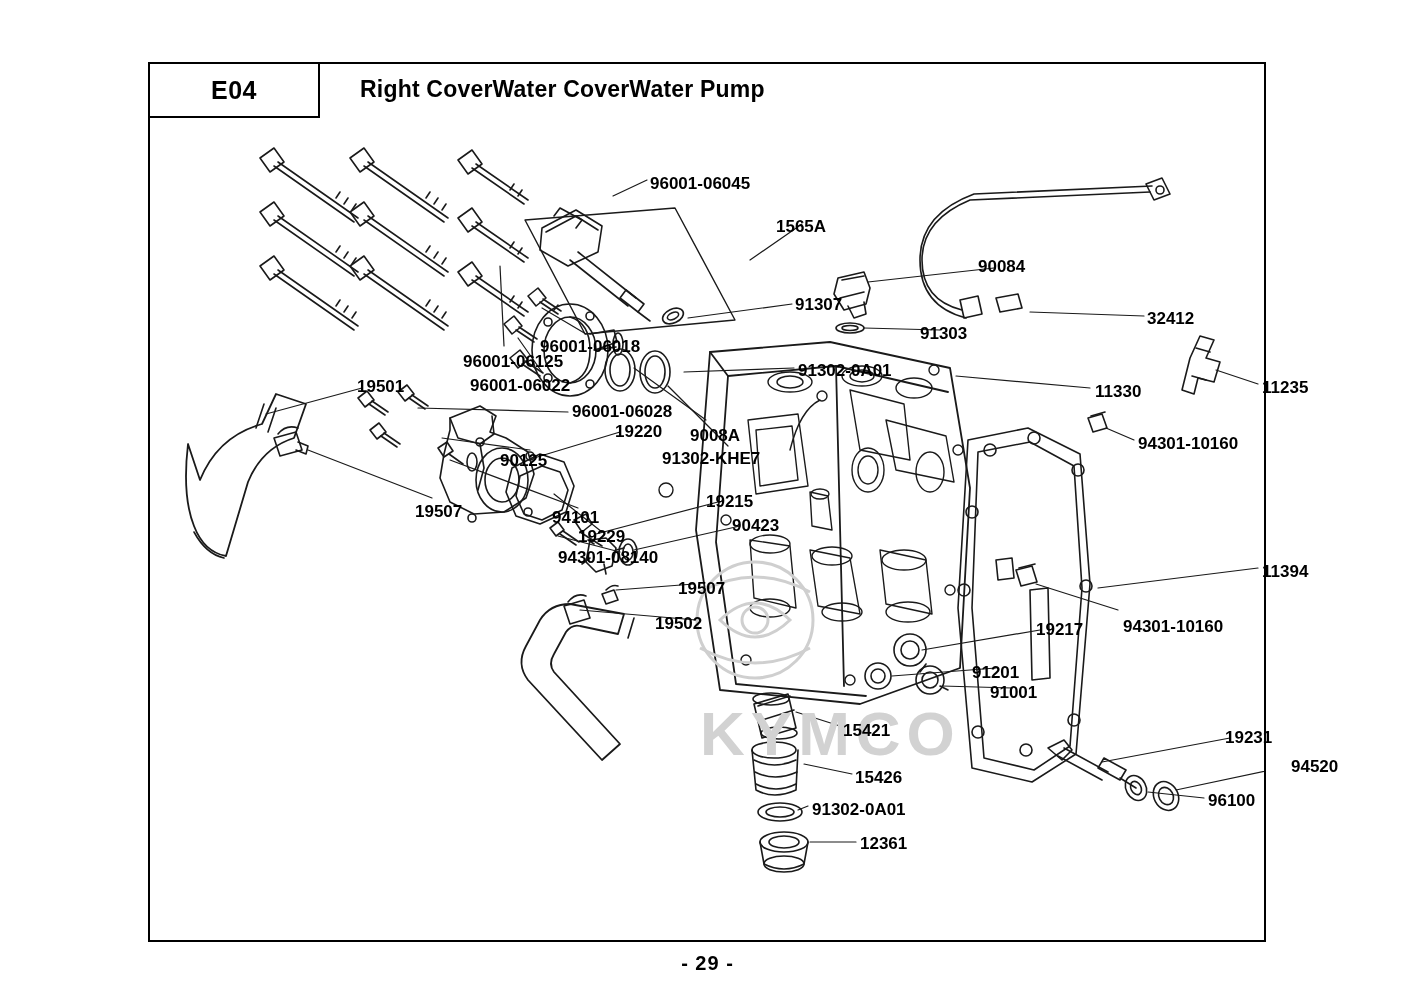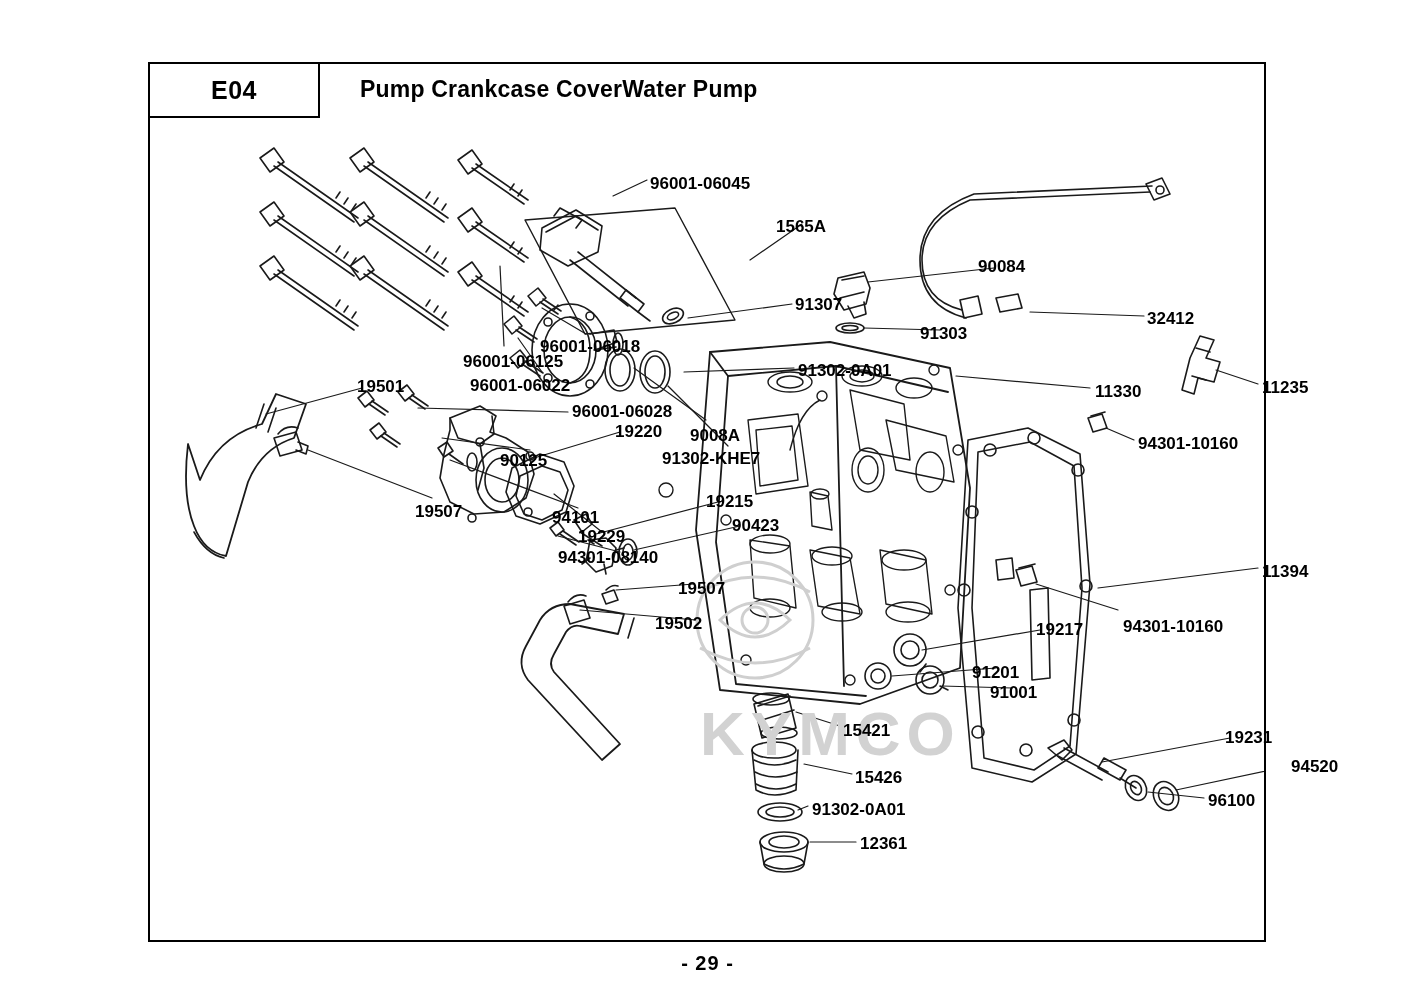--- a/index.html
+++ b/index.html
@@ -99,21 +99,21 @@
 <body>
 
 <div id="page">
 
   <div class="sheet"></div>
 
   <div class="title-box">
     <span class="title-code">E04</span>
   </div>
 
-  <div class="title-text">Pump Crankcase CoverWater Pump</div>
+  <div class="title-text">Right CoverWater CoverWater Pump</div>
 
   <div id="art">
 
     
     <svg class="wm" viewBox="0 0 420 230">
       <g fill="none" stroke="#cfcfcf" stroke-width="3">
         <circle cx="95" cy="70" r="58"></circle>
         <path d="M60 70 q35 -34 70 0 q-35 34 -70 0 z"></path>
         <circle cx="95" cy="70" r="13"></circle>
         <path d="M40 42 q55 -30 110 0"></path>

